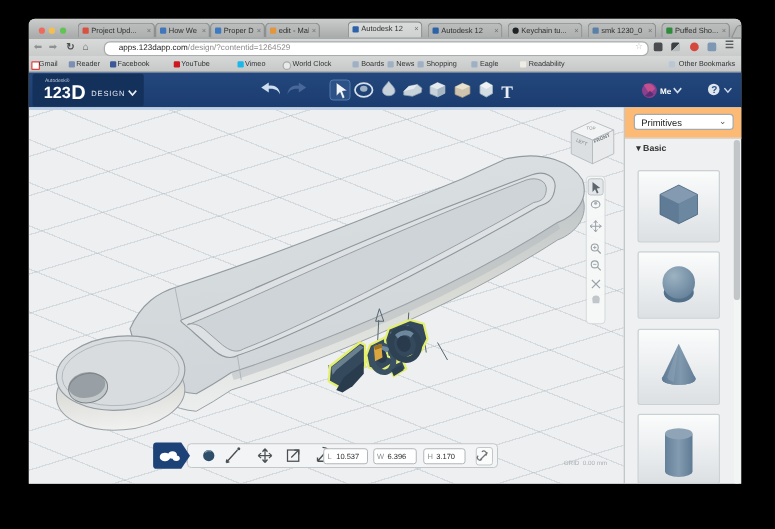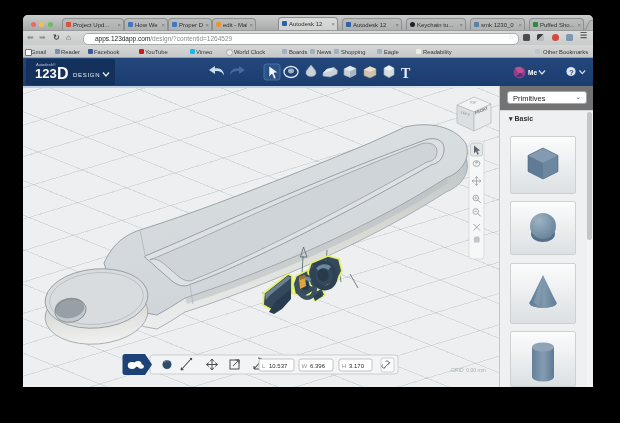--- a/index.html
+++ b/index.html
@@ -30,21 +30,21 @@
 .logo{position:absolute;left:3px;top:1px;width:89px;height:26px;background:#14315c;border-radius:2px;}
 
 .page{position:absolute;left:0;top:71px;width:570px;height:301px;}
 .canvas{position:absolute;left:0;top:0;width:476px;height:301px;background-color:#edeff0;
  background-image:
   repeating-linear-gradient(-17deg, rgba(255,255,255,0) 0px, rgba(255,255,255,0) 29px, rgba(156,170,181,0.30) 29px, rgba(156,170,181,0.30) 30px),
   repeating-linear-gradient(22deg, rgba(255,255,255,0) 0px, rgba(255,255,255,0) 31px, rgba(156,170,181,0.30) 31px, rgba(156,170,181,0.30) 32px);
 }
 .topline{position:absolute;left:0;top:0;width:476px;height:2px;background:linear-gradient(90deg,#bdd0e6 0%,#c6d5e8 70%,#e7ebee 96%);}
 .sidebar{position:absolute;left:476px;top:0;width:94px;height:301px;background:#eef0f1;border-left:1px solid #c3c7c9;box-sizing:border-box;}
-.sbtop{position:absolute;left:0;top:0;width:94px;height:24px;background:#737373;border-bottom:1px solid #d5d8da;}
+.sbtop{position:absolute;left:0;top:0;width:94px;height:24px;background:#fdba74;border-bottom:1px solid #d5d8da;}
 .select{position:absolute;left:7px;top:5px;width:80px;height:13px;background:#fff;border:1px solid #a6aaad;border-radius:3px;box-sizing:border-box;}
 .select .t{position:absolute;left:5px;top:2px;font-size:7.5px;color:#1e1e1e;}
 .select .c{position:absolute;right:5px;top:1px;font-size:7px;color:#555;}
 .basic{position:absolute;left:9px;top:29px;font-size:7px;font-weight:bold;color:#333;}
 .tile{position:absolute;left:10px;width:66px;background:linear-gradient(#fbfcfc,#dce0e3);border:1px solid #ccd1d4;border-radius:2px;box-sizing:border-box;}
 .sbar{position:absolute;left:87px;top:26px;width:5px;height:275px;background:#f3f4f4;border-radius:2px;}
 .sthumb{position:absolute;left:87px;top:26px;width:5px;height:128px;background:#c2c6c8;border-radius:2.5px;}
 </style>
 </head>
 <body>

